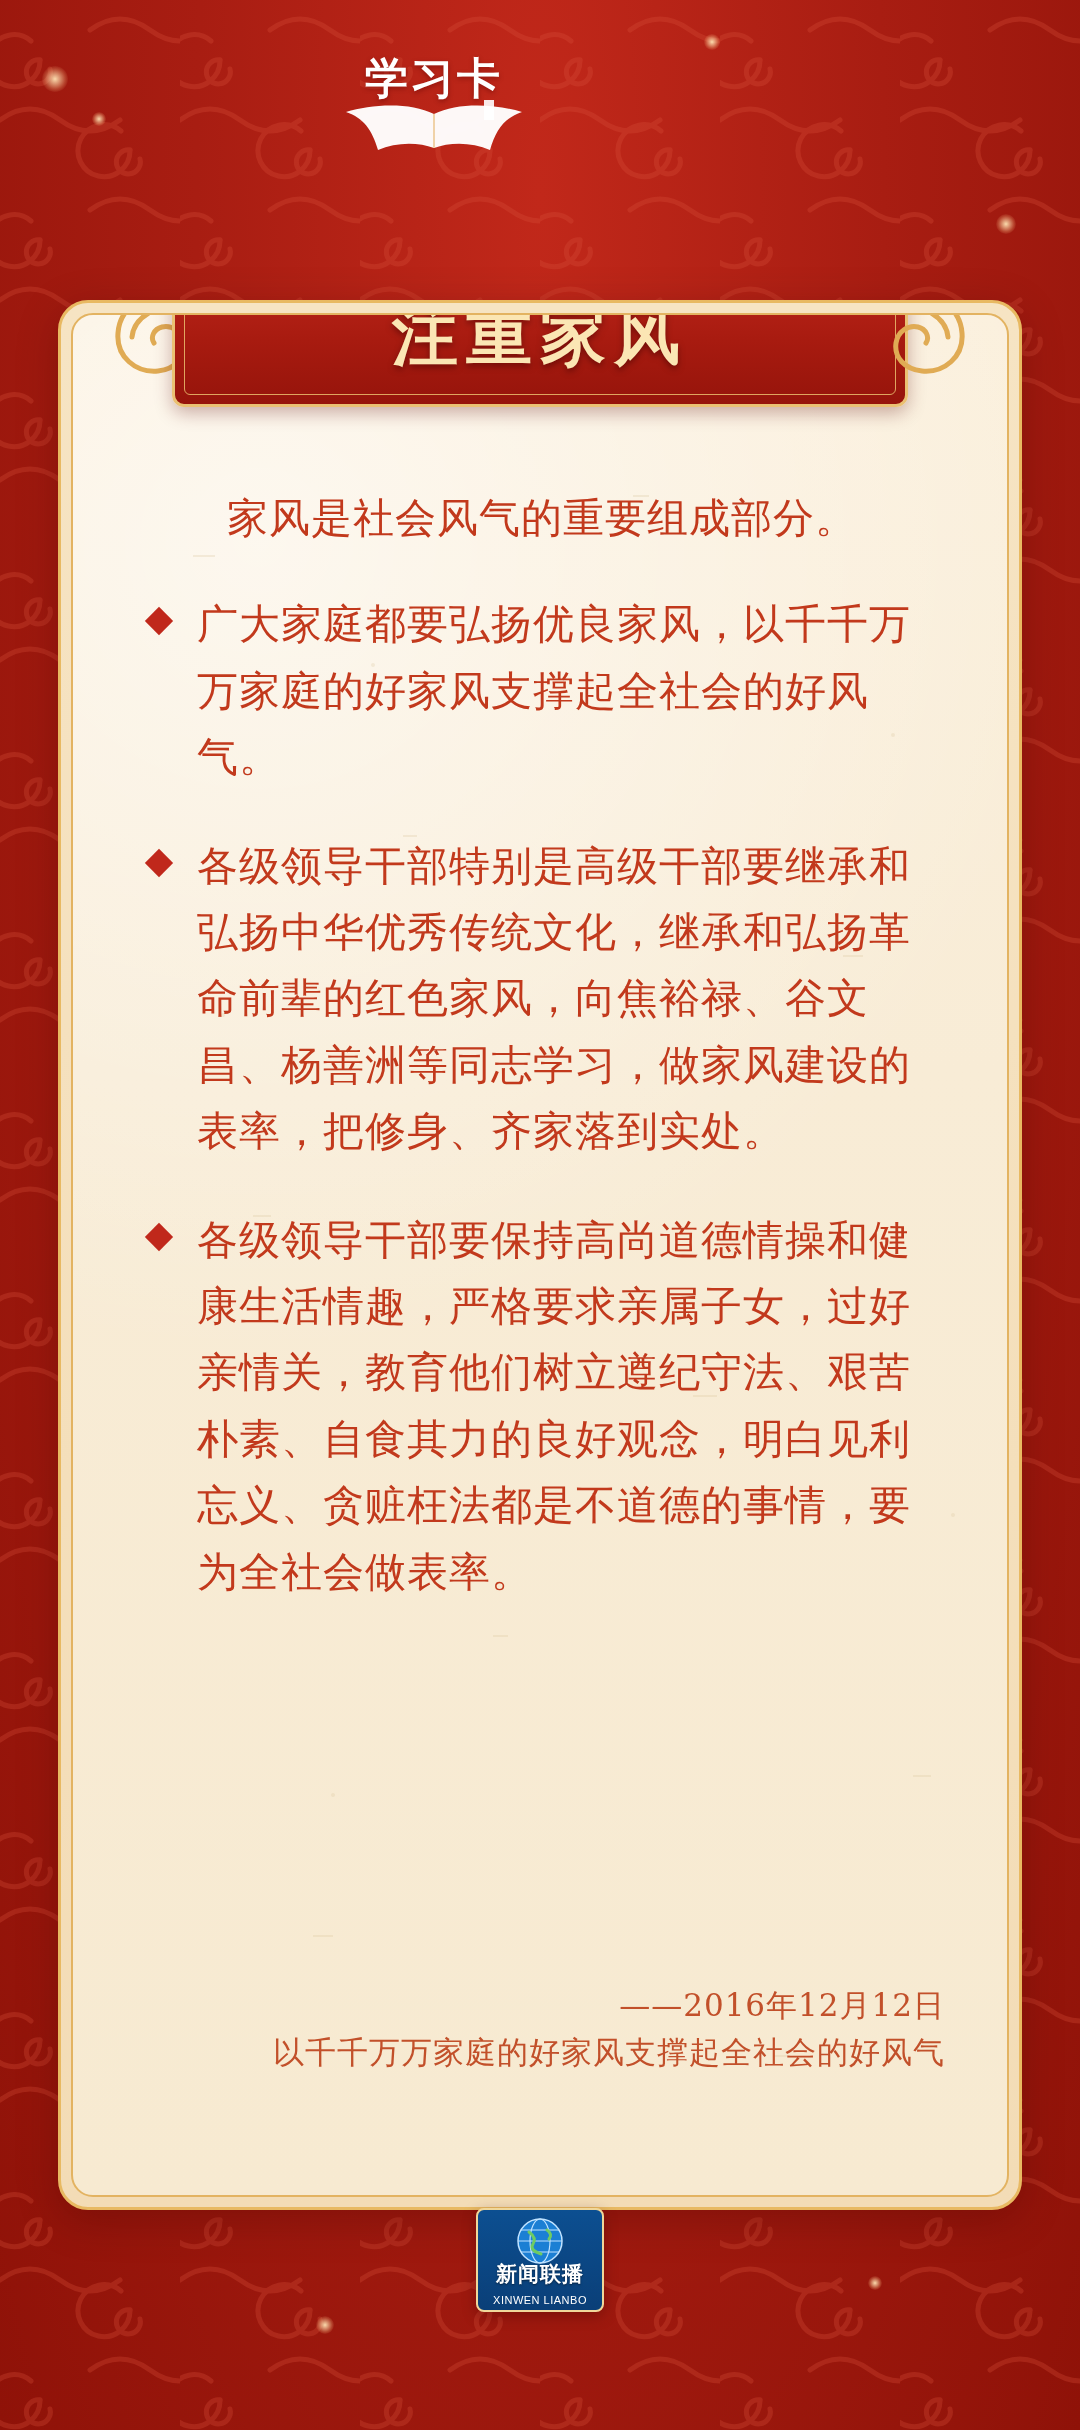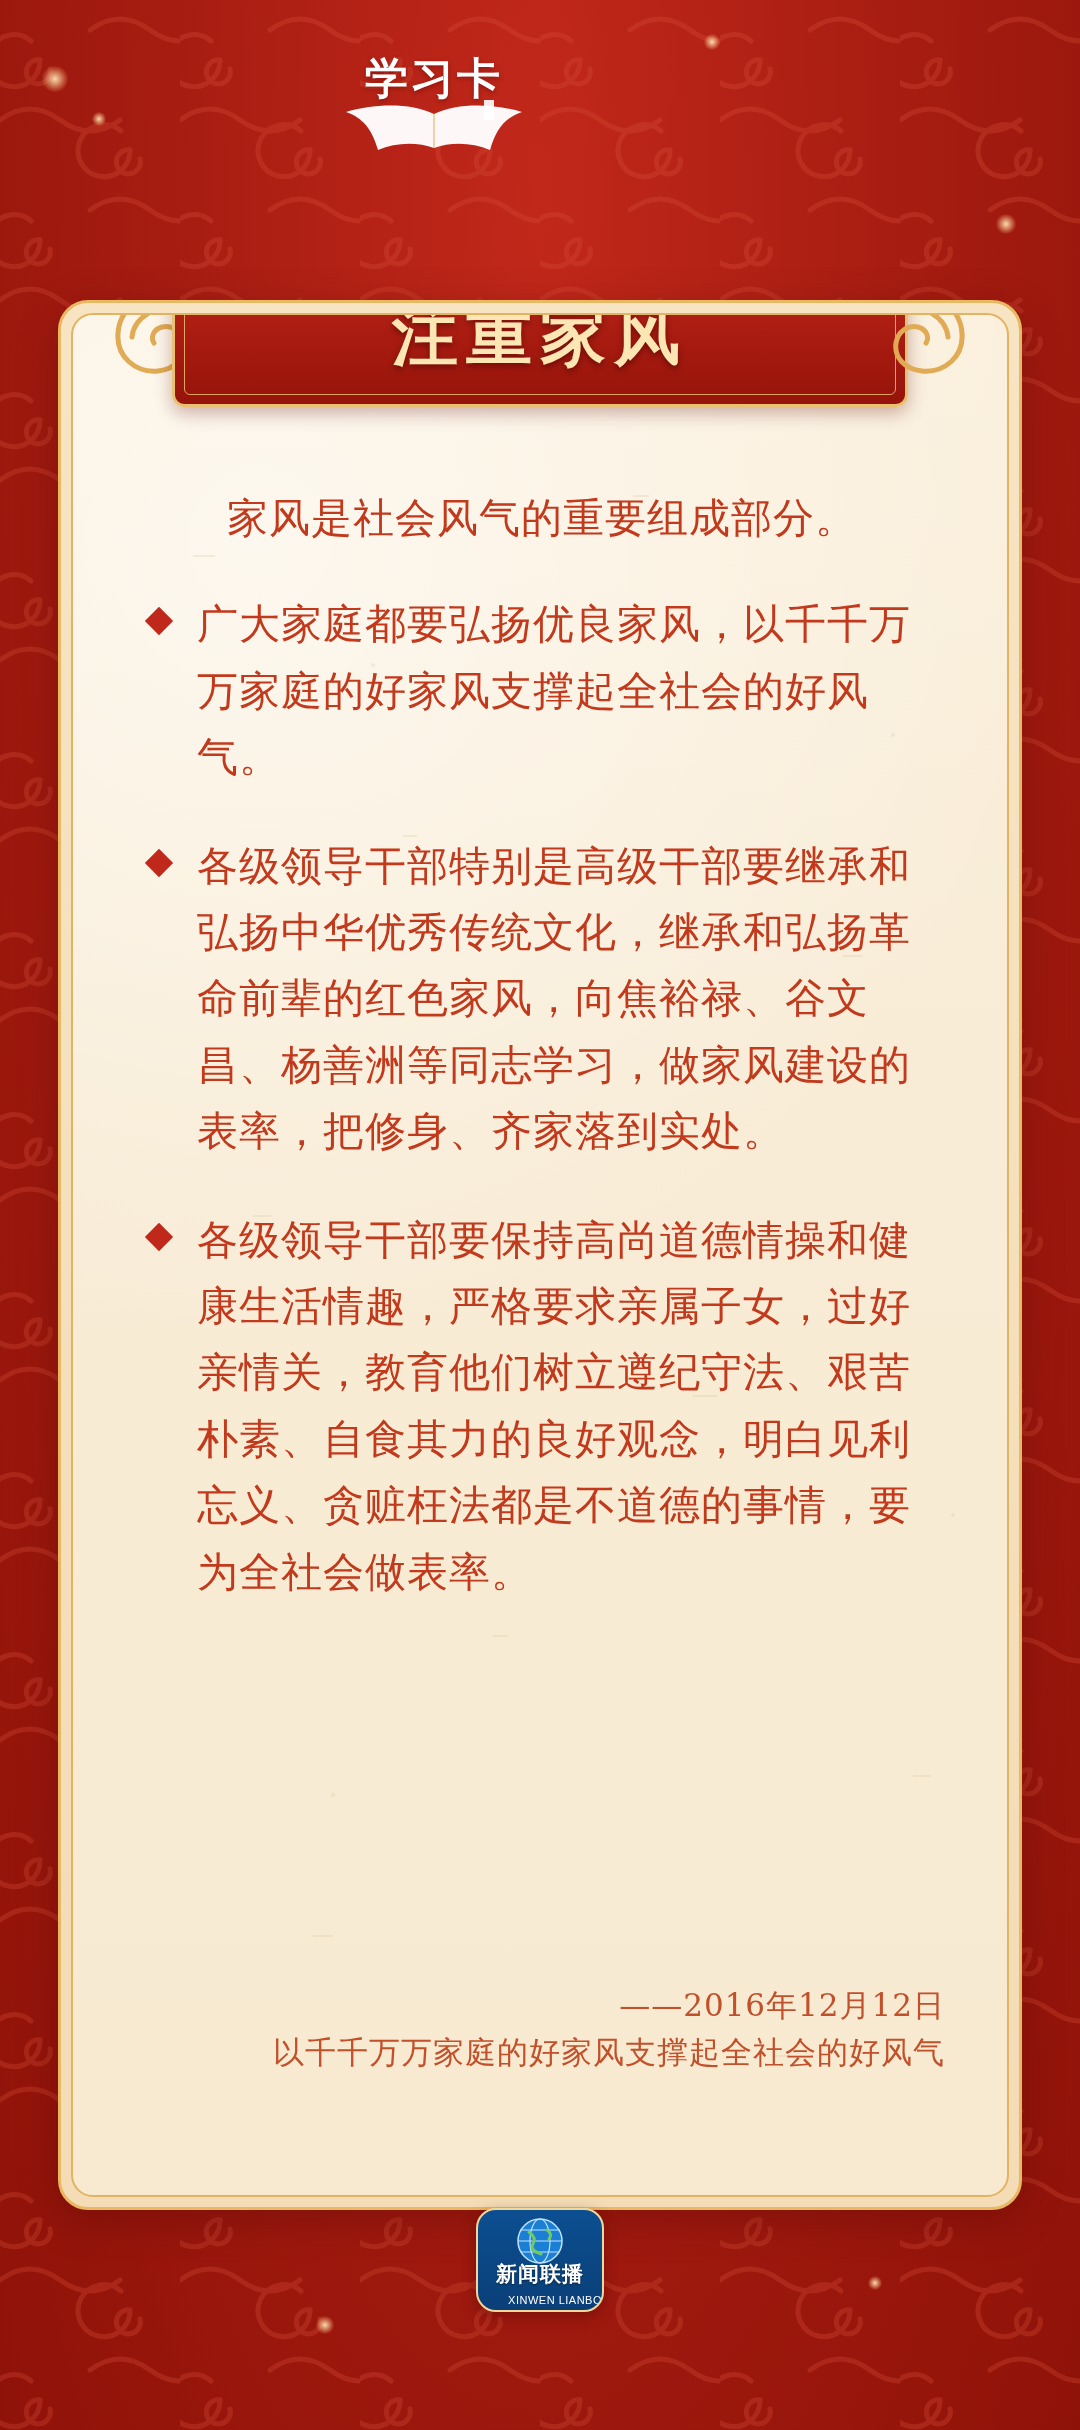--- a/index.html
+++ b/index.html
@@ -213,21 +213,21 @@
   }
 
   
   #footer-badge {
     position: absolute;
     left: 50%;
     transform: translateX(-50%);
     bottom: 118px;
     width: 124px;
     height: 100px;
-    border-radius: 20px;
+    border-radius: 8px;
     background: linear-gradient(180deg, #0c4f91 0%, #0a3f78 100%);
     border: 2px solid #f0d79a;
     box-shadow: 0 4px 14px rgba(60,0,0,0.35);
     overflow: hidden;
   }
   #badge-globe {
     position: absolute;
     top: 6px;
     left: 50%;
     transform: translateX(-50%);
@@ -241,21 +241,21 @@
     font-weight: bold;
     font-size: 21px;
     color: #ffffff;
     letter-spacing: 1px;
     text-shadow: 0 1px 2px rgba(0,0,0,0.5);
   }
   #badge-en {
     position: absolute;
     bottom: 4px;
     left: 0; right: 0;
-    text-align: right;
+    text-align: center;
     font-family: "Liberation Sans", sans-serif;
     font-size: 11px;
     color: #ffffff;
     letter-spacing: 0.5px;
   }
 </style>
 </head>
 <body>
 
 <div id="page">

